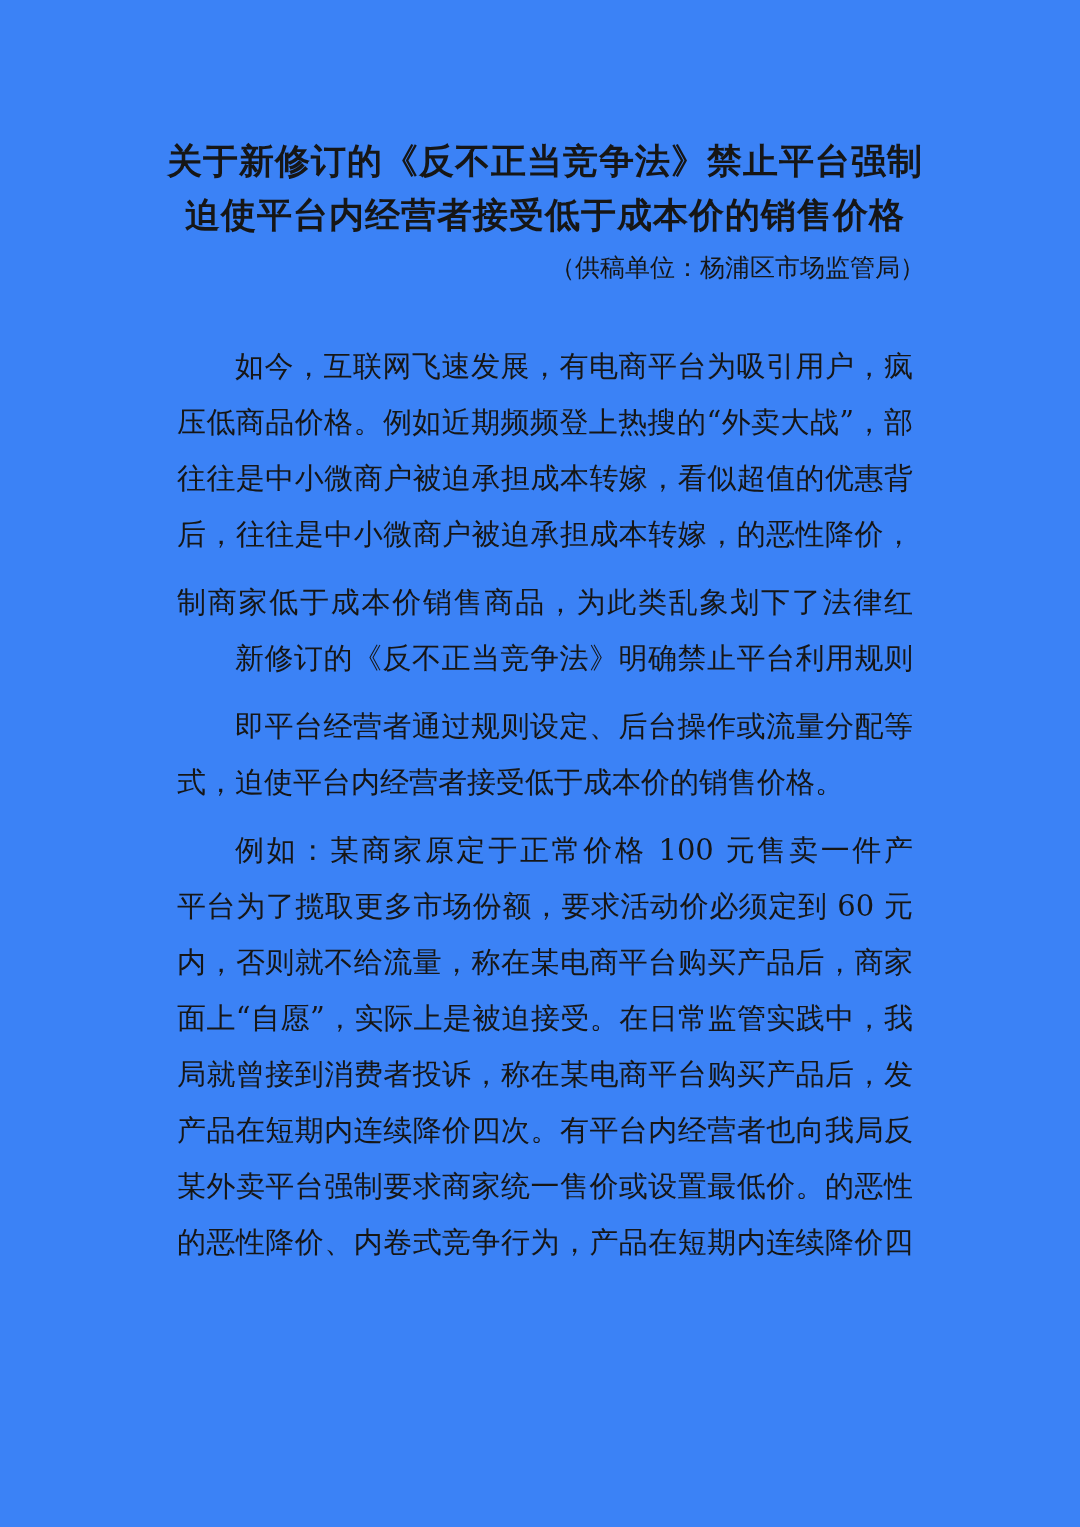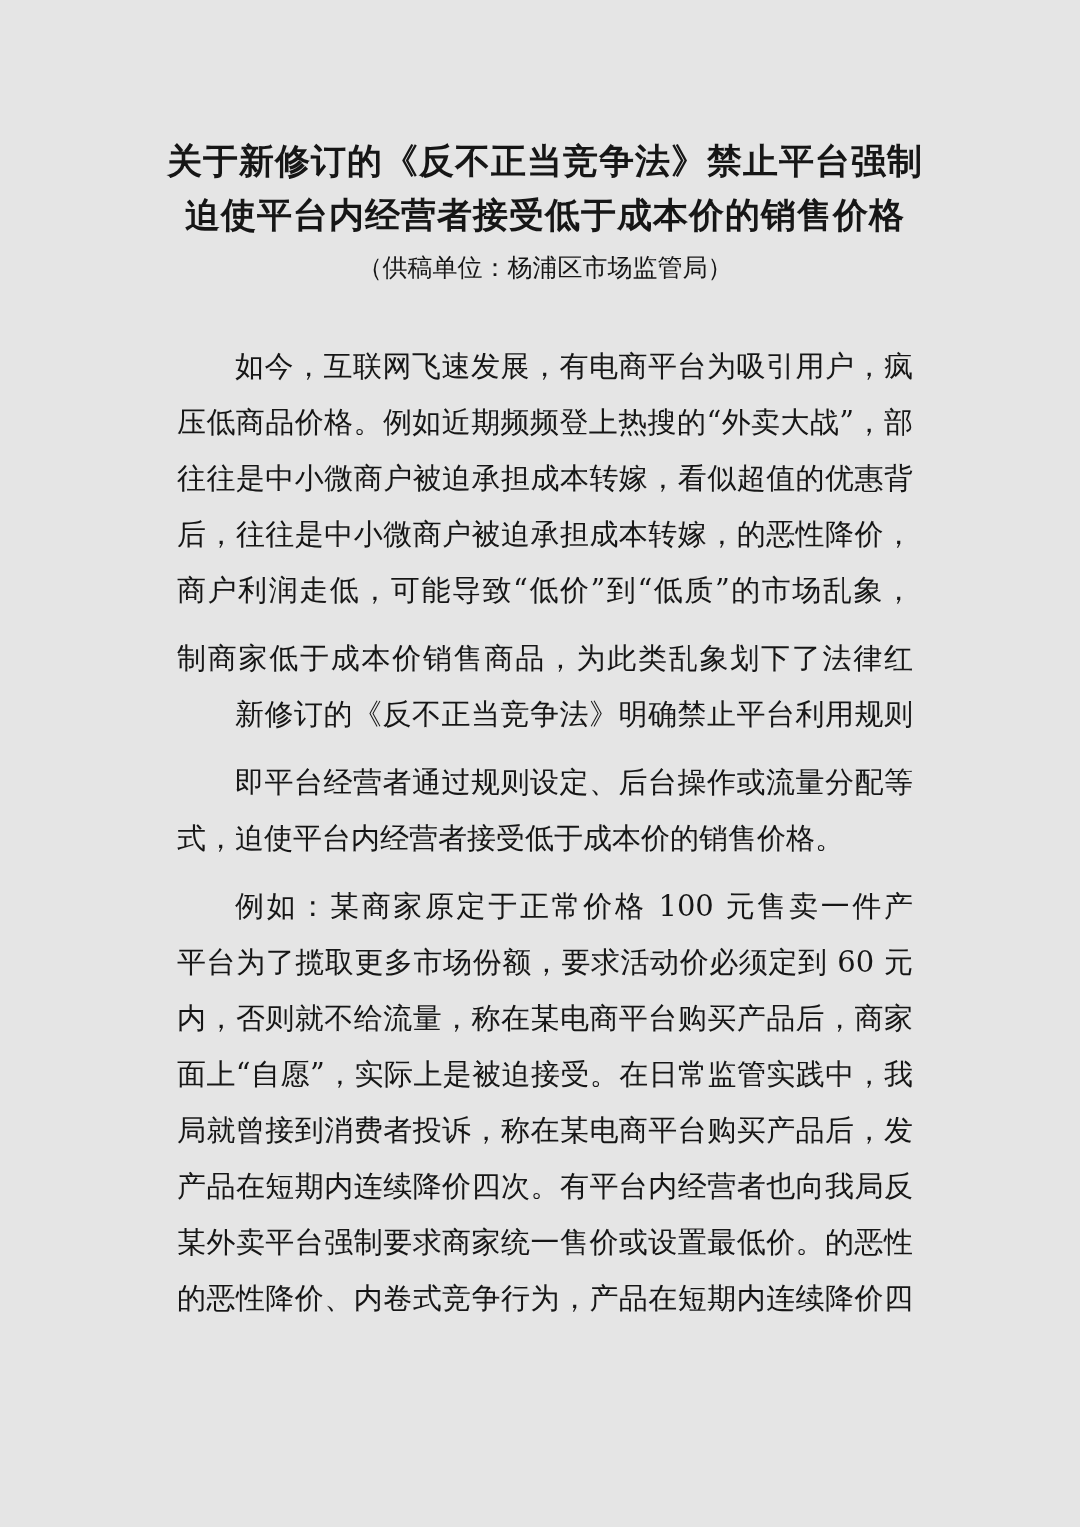--- a/index.html
+++ b/index.html
@@ -6,21 +6,21 @@
     margin: 0;
     padding: 0;
     background: #ffffff;
     color: #161616;
     font-family: "DejaVu Serif", serif;
   }
   .page {
     position: relative;
     width: 1080px;
     height: 1527px;
-    background: #e5e5e5;
+    background: #3b82f6;
     overflow: hidden;
   }
   .content {
     position: absolute;
     left: 165px;
     top: 0;
     width: 760px;
   }
   .doc-title {
     margin: 134px 0 0 0;
@@ -28,21 +28,21 @@
     font-weight: bold;
     line-height: 54px;
     text-align: center;
     letter-spacing: 1px;
   }
   .doc-title .t-line { display: block; }
   .byline {
     margin-top: 8px;
     font-size: 25px;
     line-height: 36px;
-    text-align: center;
+    text-align: right;
     font-weight: normal;
   }
   .doc-body {
     margin-top: 52px;
     font-size: 29px;
   }
   .paragraph { margin: 12px; }
   .paragraph.bold { font-weight: bold; }
   .line {
     height: 56px;
@@ -64,21 +64,20 @@
       <span class="t-line">关于新修订的《反不正当竞争法》禁止平台强制</span>
       <span class="t-line">迫使平台内经营者接受低于成本价的销售价格</span>
     </h1>
     <div class="byline">（供稿单位：杨浦区市场监管局）</div>
     <div class="doc-body">
         <div class="paragraph">
           <div class="line indent">如今，互联网飞速发展，有电商平台为吸引用户，疯狂</div>
           <div class="line">压低商品价格。例如近期频频登上热搜的“外卖大战”，部</div>
           <div class="line">往往是中小微商户被迫承担成本转嫁，看似超值的优惠背</div>
           <div class="line">后，往往是中小微商户被迫承担成本转嫁，的恶性降价，不仅</div>
-          <div class="line">商户利润走低，可能导致“低价”到“低质”的市场乱象，</div>
         </div>
         <div class="paragraph">
           <div class="line end">制商家低于成本价销售商品，为此类乱象划下了法律红线。</div>
           <div class="line indent">新修订的《反不正当竞争法》明确禁止平台利用规则强</div>
         </div>
         <div class="paragraph">
           <div class="line indent">即平台经营者通过规则设定、后台操作或流量分配等方</div>
           <div class="line end">式，迫使平台内经营者接受低于成本价的销售价格。</div>
         </div>
         <div class="paragraph">

